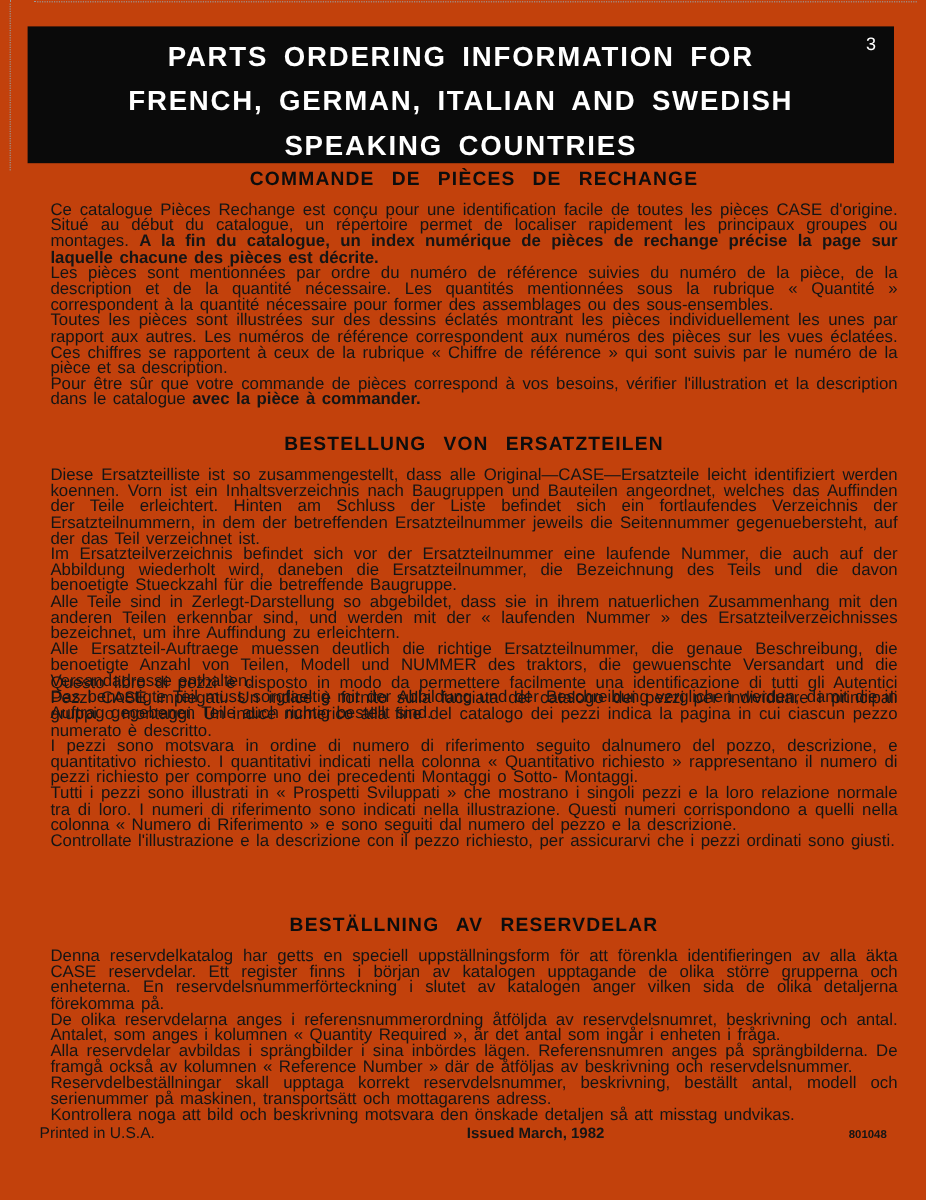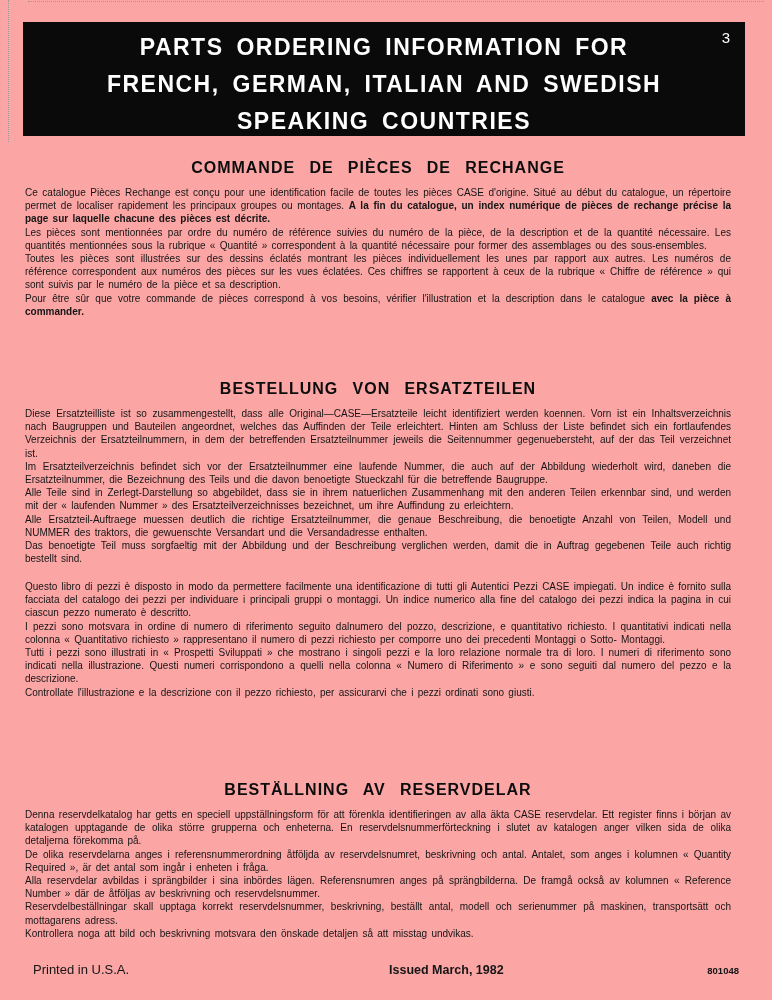--- a/index.html
+++ b/index.html
@@ -1,20 +1,20 @@
 <!DOCTYPE html>
 <html><head>
 <meta charset="utf-8">
 <style>
   html, body { margin: 0; padding: 0; background: #e8e8e8; }
   #page {
     position: relative;
     width: 772px;
     height: 1000px;
-    background: #fca5a5;
+    background: #c2410c;
     overflow: hidden;
     font-family: "Liberation Sans", sans-serif;
     color: #151515;
   }
   
   .artifact-top {
     position: absolute; top: 1px; left: 28px; right: 8px; height: 0;
     border-top: 1px dotted #9a9a9a;
   }
   .artifact-left {
@@ -36,45 +36,45 @@
     letter-spacing: 1.5px;
     word-spacing: 5px;
     white-space: nowrap;
   }
   .page-number {
     position: absolute; top: 7px; right: 15px;
     font-size: 15px; font-weight: normal; color: #ffffff;
   }
   
   .sections { position: absolute; left: 0; top: 0; width: 772px; }
-  .lang-section { position: absolute; left: 25px; width: 706px; margin-top: 18px; }
+  .lang-section { position: absolute; left: 42px; width: 706px; }
   .lang-section:nth-of-type(1) { top: 141px; }
   .lang-section:nth-of-type(2) { top: 362px; }
   .lang-section:nth-of-type(3) { top: 562px; }
   .lang-section:nth-of-type(4) { top: 763px; }
   .section-heading {
     margin: 0 0 9px 0;
     text-align: center;
     font-size: 16px;
     font-weight: bold;
     letter-spacing: 1px;
     word-spacing: 0.55em;
     color: #0d0d0d;
   }
   .section-body p {
     margin: 0;
-    font-size: 10px;
+    font-size: 14px;
     line-height: 13.2px;
     text-align: justify;
     word-spacing: 1.5px;
   }
   .section-body .b { font-weight: bold; }
   
   .footer {
-    position: absolute; left: 33px; top: 962px; width: 706px;
+    position: absolute; left: 33px; top: 936px; width: 706px;
     display: flex; align-items: baseline;
   }
   .footer-printed { flex: 1; font-size: 13px; }
   .footer-issued { flex: 1; text-align: right; font-size: 12.5px; font-weight: bold; }
   .footer-form { flex: 1; text-align: right; font-size: 9.5px; font-weight: bold; }
 </style>
 </head>
 <body>
 
 <div id="page">

